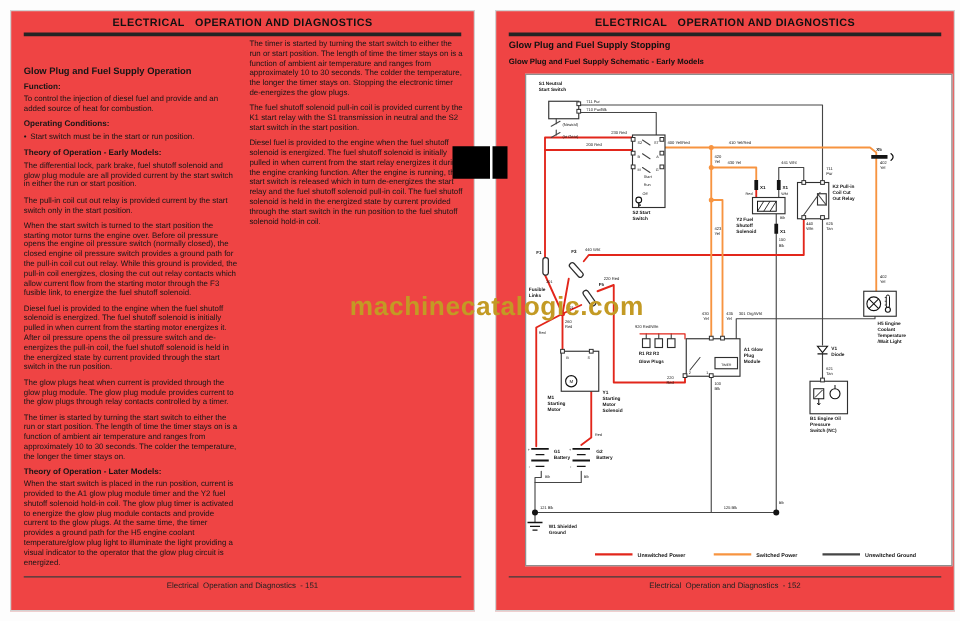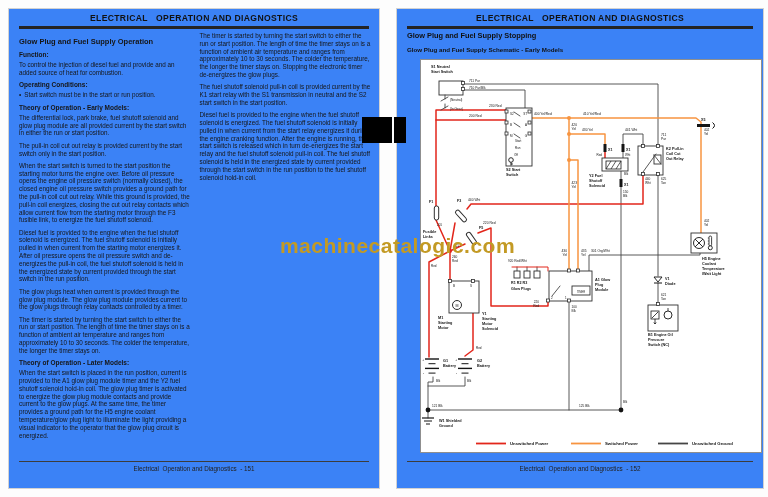--- a/index.html
+++ b/index.html
@@ -1,30 +1,30 @@
 <!DOCTYPE html>
 <html><head>
 <meta charset="utf-8">
 <style>
   html,body { margin:0; padding:0; }
   body {
     width:768px; height:497px; position:relative; overflow:hidden;
     background:#fdfdfd; font-family:"Liberation Sans", sans-serif;
   }
-  .page { position:absolute; top:8px; height:481px; background:#3b82f6; border:1px solid #d2d2d2; box-sizing:border-box; }
+  .page { position:absolute; top:8px; height:481px; background:#ef4444; border:1px solid #d2d2d2; box-sizing:border-box; }
   #left-page  { left:8px;   width:372px; }
   #right-page { left:396px; width:368px; }
 
   .hdr { position:absolute; top:4px; left:0; right:0; text-align:center;
          font-weight:700; font-size:8.6px; letter-spacing:.35px; color:#111; white-space:nowrap; }
   .hdr-rule { position:absolute; top:17px; left:10px; right:10px; height:2.6px; background:#242424; }
 
   .cols { position:absolute; top:23px; left:10px; right:8px; bottom:29px; display:flex; gap:9px; overflow:hidden; }
   .col  { flex:1 1 0; font-size:6.3px; line-height:1.24; color:#161616; text-align:left; }
-  .doc-title { font-size:7.5px; font-weight:700; margin:5px 0 5px; }
+  .doc-title { font-size:7.5px; font-weight:700; margin:20px 0 5px; }
   .col p { margin:0 0 4.5px; }
   .h4 { font-weight:700; font-size:6.5px; margin:4.5px 0 2px; }
   .bullet { display:flex; gap:3px; margin:0 0 4.5px; }
 
   .ftr-rule { position:absolute; left:10px; right:10px; bottom:26px; height:1px; background:#3c3c3c; }
   .ftr { position:absolute; left:0; right:0; bottom:16px; text-align:center; font-size:6.3px; color:#222; }
 
   .r-title { position:absolute; top:22px; left:10px; font-size:7.4px; font-weight:700; color:#111; }
   .r-sub   { position:absolute; top:37px; left:10px; font-size:6.2px; font-weight:700; color:#111; }
   .frame   { position:absolute; top:50px; left:23px; width:340px; height:392px;

